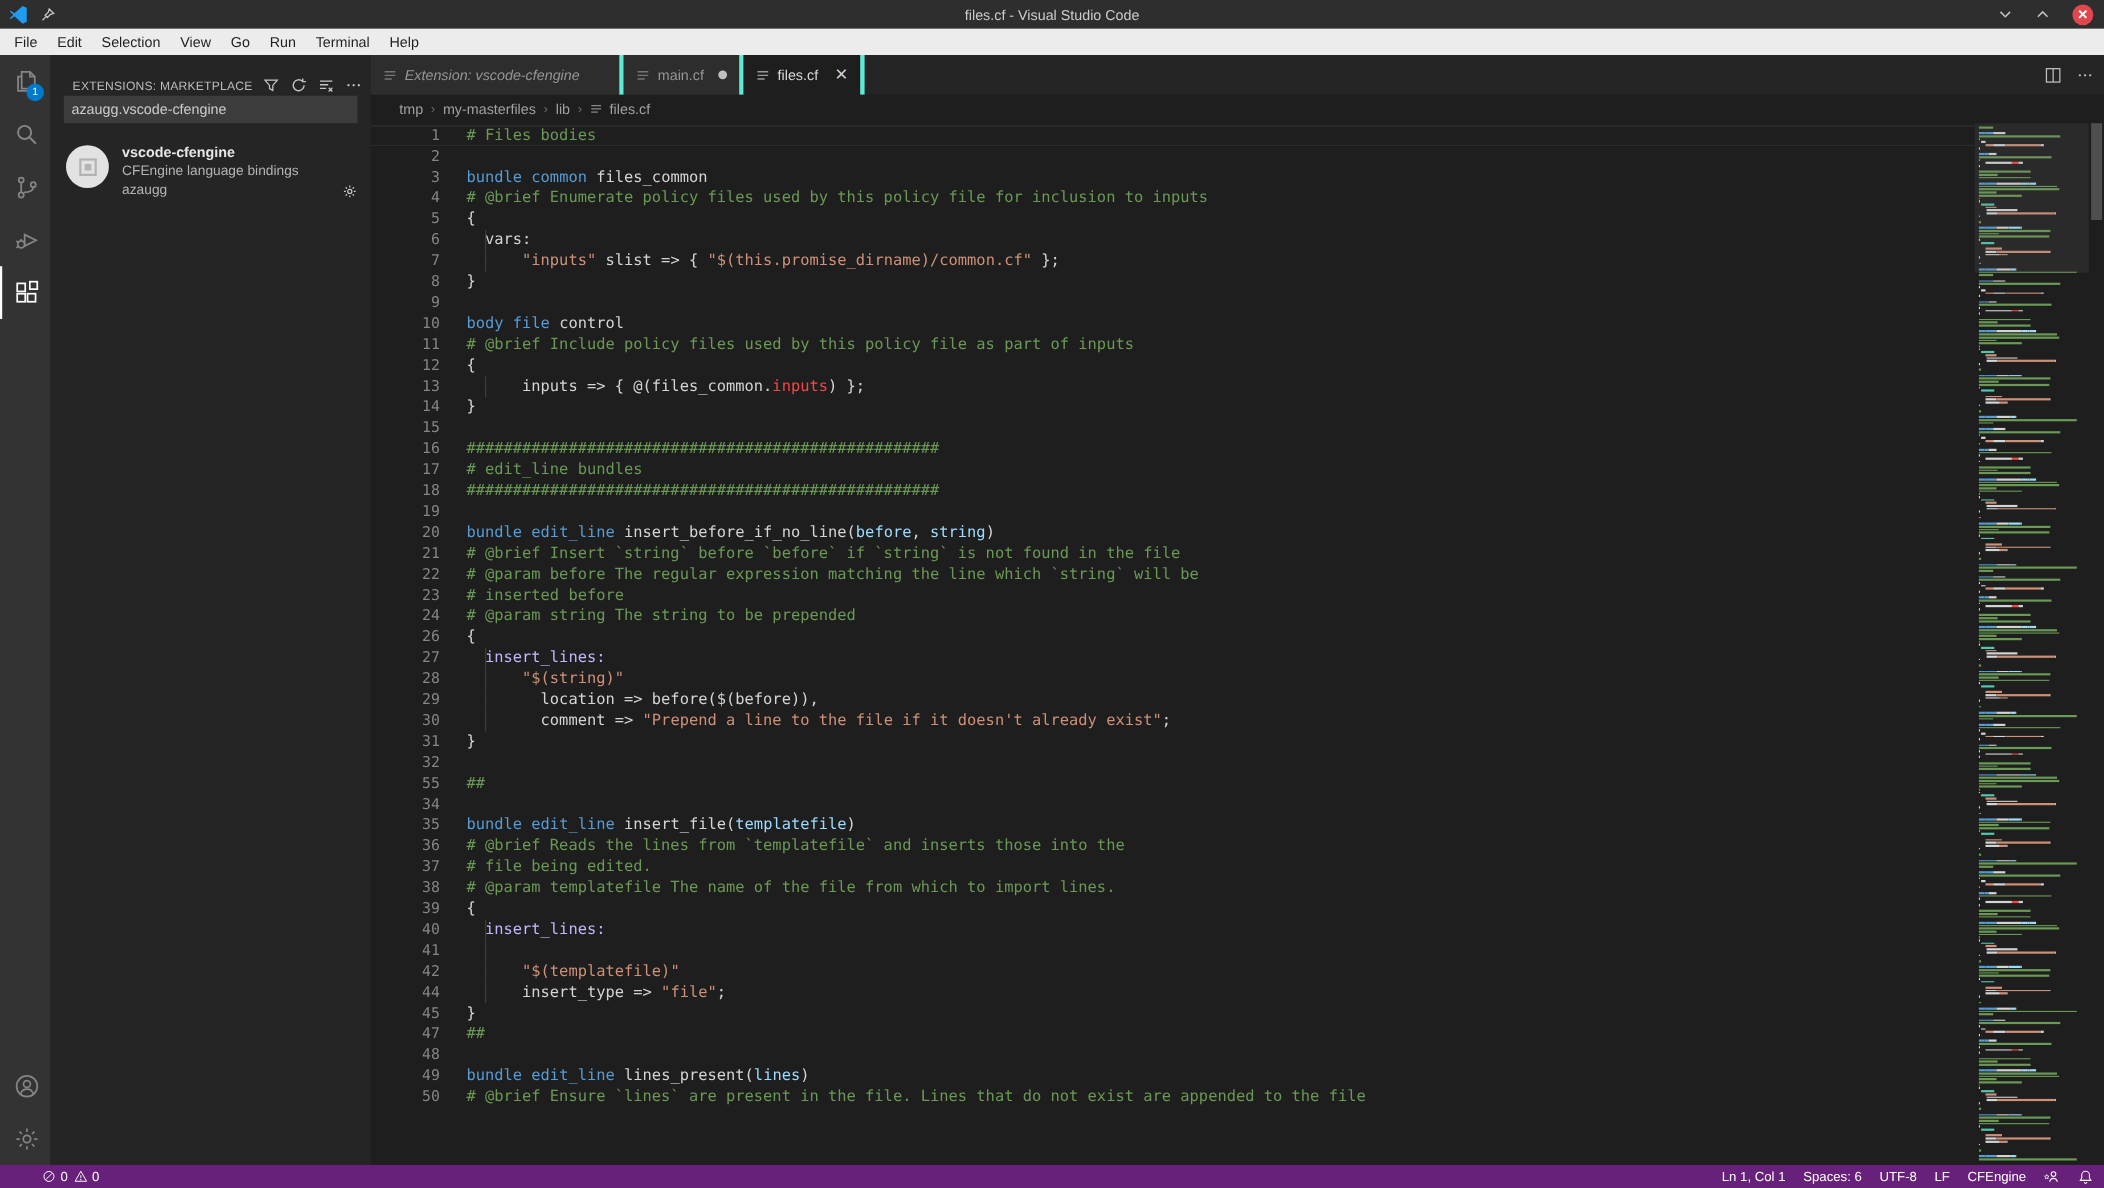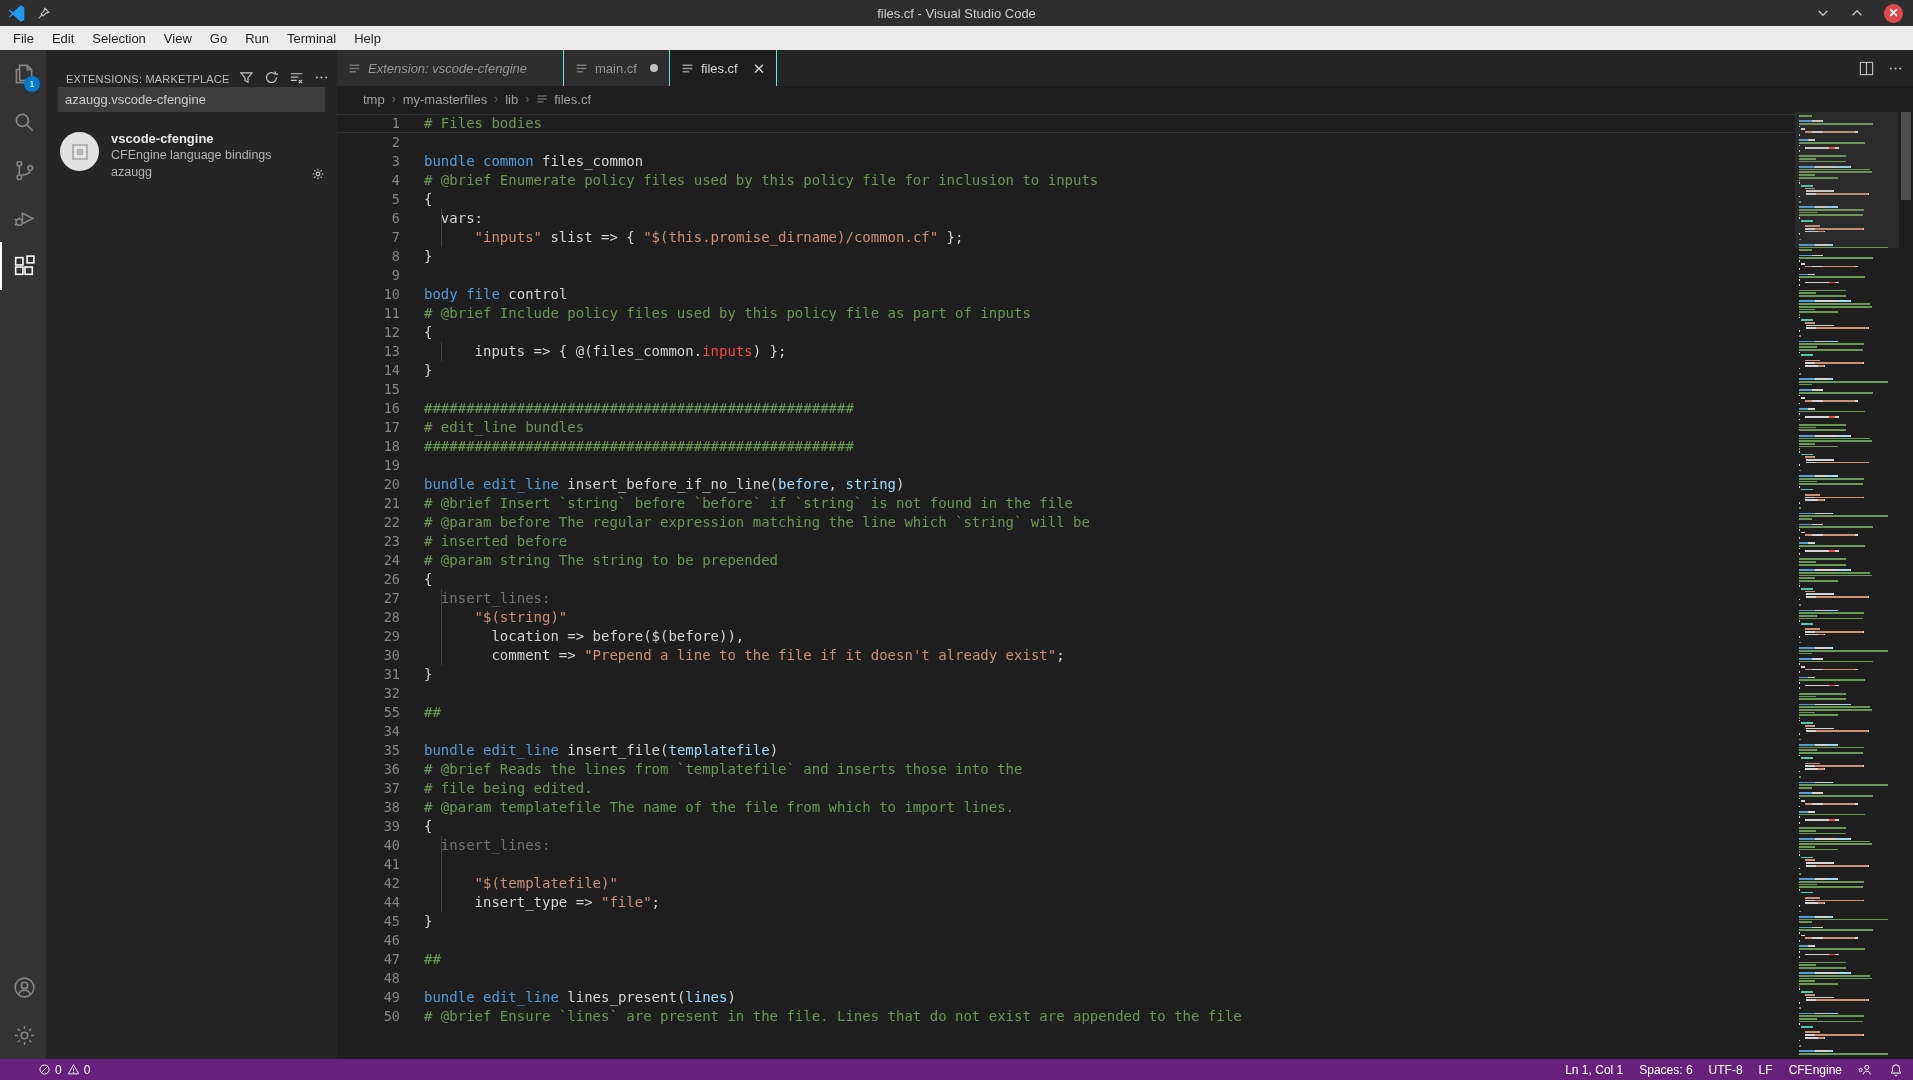--- a/index.html
+++ b/index.html
@@ -59,21 +59,21 @@
   .ext-meta { margin-left:12px; min-width:0; }
   .ext-name { color:#e7e7e7; font-size:13px; font-weight:bold; line-height:17px; }
   .ext-desc, .ext-author { color:#b3b3b3; font-size:12.5px; line-height:17px; white-space:nowrap; }
   .ext-gear { position:absolute; right:12px; bottom:0; color:#cccccc; }
 
   
   .editor-group { flex:1; display:flex; flex-direction:column; min-width:0; }
   .tabbar { height:36px; background:var(--sidebar-bg,#252526); display:flex; align-items:stretch;
             position:relative; flex-shrink:0; }
   .tab { display:flex; align-items:center; gap:7px; padding:0 11px; font-size:13px;
-         background:#2d2d2d; color:#969696; border-right:1px solid #5eead4; }
+         background:#2d2d2d; color:#969696; border-right:4px solid #5eead4; }
   .tab .ticon { color:#767676; flex-shrink:0; }
   .tab.active { background:#1e1e1e; color:#d8d8d8; }
   .tab.active .ticon { color:#9a9a9a; }
   .tab .lbl.italic { font-style:italic; }
   .tab .dirty-dot { width:8px; height:8px; border-radius:50%; background:#c0c0c0; margin-left:6px; }
   .tab .closex { color:#cfcfcf; font-size:15px; margin-left:8px; line-height:1; }
   .tab .pad { width:18px; }
   .editor-actions { position:absolute; right:10px; top:0; height:36px; display:flex;
                     align-items:center; gap:14px; color:#c0c0c0; }
 
@@ -86,21 +86,21 @@
   
   .editor-content { flex:1; display:flex; min-height:0; position:relative; }
   .code { flex:1; overflow:hidden; padding-top:2px;
           font-family:"DejaVu Sans Mono", monospace; font-size:14px; }
   .line { display:flex; height:19px; line-height:19px; white-space:pre; }
   .line.current { box-shadow: inset 0 1px 0 #323232, inset 0 -1px 0 #323232; }
   .gutter { width:63px; text-align:right; color:#858585; flex-shrink:0; font-size:13.5px; }
   .line-content { padding-left:24px; position:relative; }
   .iguide { position:absolute; left:calc(24px + 2ch); top:0; bottom:0; width:1px; background:#404040; }
   .tk-c{color:#6a9955} .tk-k{color:#569cd6} .tk-s{color:#ce9178} .tk-p{color:#d4d4d4}
-  .tk-v{color:#9cdcfe} .tk-t{color:#737373} .tk-r{color:#f44747}
+  .tk-v{color:#9cdcfe} .tk-t{color:#c4b5fd} .tk-r{color:#f44747}
 
   
   .minimap { width:104px; flex-shrink:0; position:relative; overflow:hidden; padding-top:3px; }
   .mm-line { height:2.7px; white-space:nowrap; font-size:0; padding-left:4px; }
   .mm-seg { display:inline-block; height:1.7px; vertical-align:top; }
   .mm-slider { position:absolute; left:0; top:0; width:100%; height:136px;
                background:rgba(121,121,121,.14); }
   .vscroll { width:14px; flex-shrink:0; position:relative; }
   .vscroll .thumb { position:absolute; top:0; left:2px; width:10px; height:88px;
                     background:rgba(140,140,140,.45); }
@@ -364,21 +364,20 @@
           <div class="line"><div class="gutter">35</div><div class="line-content"><span class="tk-k">bundle </span><span class="tk-k">edit_line </span><span class="tk-p">insert_file(</span><span class="tk-v">templatefile</span><span class="tk-p">)</span></div></div>
           <div class="line"><div class="gutter">36</div><div class="line-content"><span class="tk-c"># @brief Reads the lines from `templatefile` and inserts those into the</span></div></div>
           <div class="line"><div class="gutter">37</div><div class="line-content"><span class="tk-c"># file being edited.</span></div></div>
           <div class="line"><div class="gutter">38</div><div class="line-content"><span class="tk-c"># @param templatefile The name of the file from which to import lines.</span></div></div>
           <div class="line"><div class="gutter">39</div><div class="line-content"><span class="tk-p">{</span></div></div>
           <div class="line"><div class="gutter">40</div><div class="line-content"><span class="iguide"></span><span class="tk-p">  </span><span class="tk-t">insert_lines:</span></div></div>
           <div class="line"><div class="gutter">41</div><div class="line-content"><span class="iguide"></span></div></div>
           <div class="line"><div class="gutter">42</div><div class="line-content"><span class="iguide"></span><span class="tk-p">      </span><span class="tk-s">"$(templatefile)"</span></div></div>
           <div class="line"><div class="gutter">44</div><div class="line-content"><span class="iguide"></span><span class="tk-p">      insert_type =&gt; </span><span class="tk-s">"file"</span><span class="tk-p">;</span></div></div>
           <div class="line"><div class="gutter">45</div><div class="line-content"><span class="tk-p">}</span></div></div>
-          <div class="line"><div class="gutter">46</div><div class="line-content"></div></div>
           <div class="line"><div class="gutter">47</div><div class="line-content"><span class="tk-c">##</span></div></div>
           <div class="line"><div class="gutter">48</div><div class="line-content"></div></div>
           <div class="line"><div class="gutter">49</div><div class="line-content"><span class="tk-k">bundle </span><span class="tk-k">edit_line </span><span class="tk-p">lines_present(</span><span class="tk-v">lines</span><span class="tk-p">)</span></div></div>
           <div class="line"><div class="gutter">50</div><div class="line-content"><span class="tk-c"># @brief Ensure `lines` are present in the file. Lines that do not exist are appended to the file</span></div></div>
         </div>
       <div class="minimap">
         <div class="mm-slider"></div>
         <div>
             <div class="mm-line"><span class="mm-seg" style="margin-left: 0px; width: 12.88px; background: rgb(106, 153, 85);"></span></div>
             <div class="mm-line"></div>

